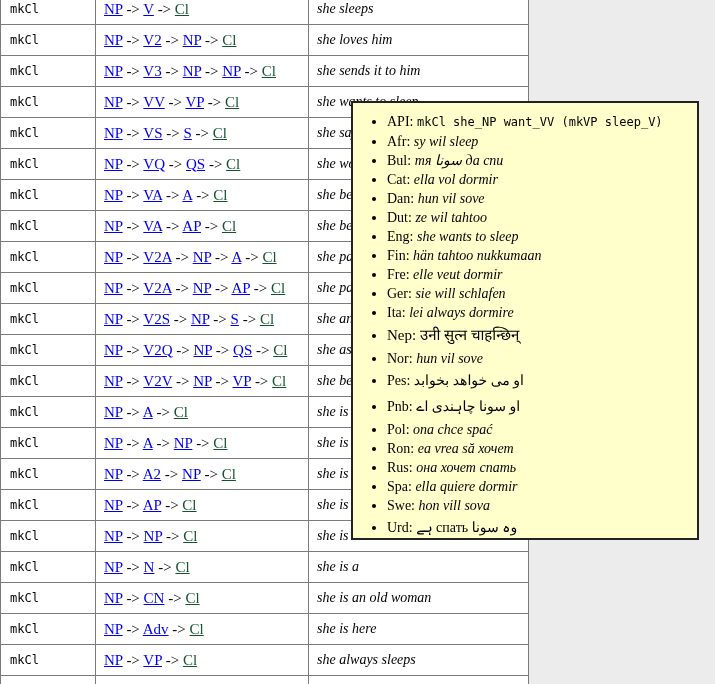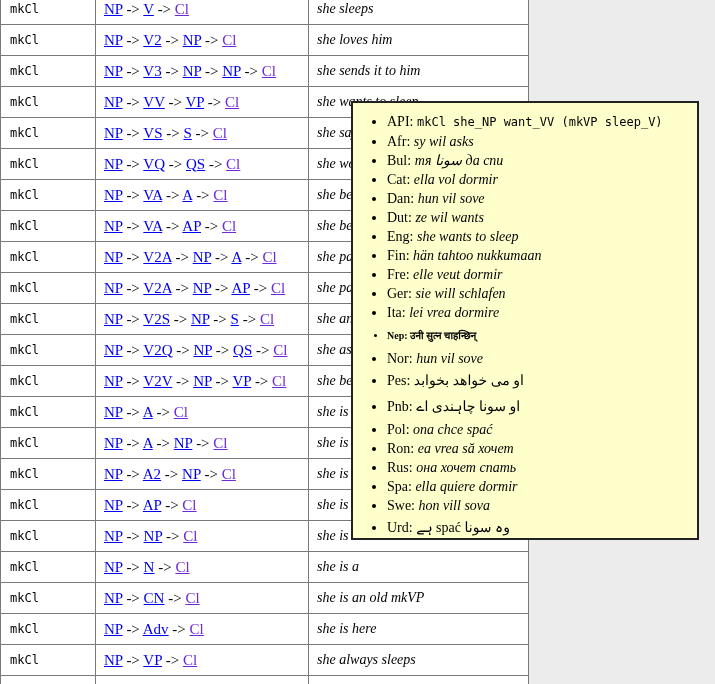--- a/index.html
+++ b/index.html
@@ -41,21 +41,21 @@
   }
   td.c3 {
     width: 210px;
     font-size: 14px;
     font-style: italic;
     padding-left: 8px;
     color: #000;
   }
   td.c2 a { text-decoration: underline; }
   td.c2 a.unvisited { color: #0000ee; }
-  td.c2 a.visited { color: #6d28d9; }
+  td.c2 a.visited { color: #14532d; }
 
   
   .tooltip {
     position: absolute;
     left: 351px;
     top: 101px;
     width: 348px;
     height: 439px;
     box-sizing: border-box;
     background: #ffffcc;
@@ -67,21 +67,21 @@
   .tooltip ul {
     margin: 9px 0 0 0;
     padding: 0 6px 0 34px;
     list-style: disc;
   }
   .tooltip li {
     line-height: 19px;
     margin: 0;
     white-space: nowrap;
   }
-  .tooltip li.k-deva { line-height: 27px; font-size: 10px; font-weight: bold; }
+  .tooltip li.k-deva { line-height: 27px; font-size: 15px; }
   .tooltip li.k-rtl  { line-height: 26px; }
   .lang-label { font-style: normal; }
   .val-italic { font-style: italic; }
   .val-code {
     font-family: "DejaVu Sans Mono", monospace;
     font-size: 12px;
     font-style: normal;
   }
   .val-rtl { direction: rtl; unicode-bidi: embed; }
   .val-deva { font-style: normal; }
@@ -185,21 +185,21 @@
             <td class="c3">she is th</td>
           </tr>
           <tr>
             <td class="c1">mkCl</td>
             <td class="c2"><a href="#" class="unvisited">NP</a> -&gt; <a href="#" class="unvisited">N</a> -&gt; <a href="#" class="visited">Cl</a></td>
             <td class="c3">she is a</td>
           </tr>
           <tr>
             <td class="c1">mkCl</td>
             <td class="c2"><a href="#" class="unvisited">NP</a> -&gt; <a href="#" class="unvisited">CN</a> -&gt; <a href="#" class="visited">Cl</a></td>
-            <td class="c3">she is an old mkVP</td>
+            <td class="c3">she is an old woman</td>
           </tr>
           <tr>
             <td class="c1">mkCl</td>
             <td class="c2"><a href="#" class="unvisited">NP</a> -&gt; <a href="#" class="unvisited">Adv</a> -&gt; <a href="#" class="visited">Cl</a></td>
             <td class="c3">she is here</td>
           </tr>
           <tr>
             <td class="c1">mkCl</td>
             <td class="c2"><a href="#" class="unvisited">NP</a> -&gt; <a href="#" class="unvisited">VP</a> -&gt; <a href="#" class="visited">Cl</a></td>
             <td class="c3">she always sleeps</td>
@@ -209,36 +209,36 @@
             <td class="c2"><a href="#" class="unvisited">N</a> -&gt; <a href="#" class="visited">Cl</a></td>
             <td class="c3">there is a house</td>
           </tr>
         </tbody>
     </table>
   </div>
 
   <div class="tooltip">
     <ul>
         <li><span class="lang-label">API: </span><span class="val-code">mkCl she_NP want_VV (mkVP sleep_V)</span></li>
-        <li><span class="lang-label">Afr: </span><span class="val-italic">sy wil asks</span></li>
+        <li><span class="lang-label">Afr: </span><span class="val-italic">sy wil sleep</span></li>
         <li><span class="lang-label">Bul: </span><span class="val-italic">тя سونا да спи</span></li>
         <li><span class="lang-label">Cat: </span><span class="val-italic">ella vol dormir</span></li>
         <li><span class="lang-label">Dan: </span><span class="val-italic">hun vil sove</span></li>
-        <li><span class="lang-label">Dut: </span><span class="val-italic">ze wil wants</span></li>
+        <li><span class="lang-label">Dut: </span><span class="val-italic">ze wil tahtoo</span></li>
         <li><span class="lang-label">Eng: </span><span class="val-italic">she wants to sleep</span></li>
         <li><span class="lang-label">Fin: </span><span class="val-italic">hän tahtoo nukkumaan</span></li>
         <li><span class="lang-label">Fre: </span><span class="val-italic">elle veut dormir</span></li>
         <li><span class="lang-label">Ger: </span><span class="val-italic">sie will schlafen</span></li>
-        <li><span class="lang-label">Ita: </span><span class="val-italic">lei vrea dormire</span></li>
+        <li><span class="lang-label">Ita: </span><span class="val-italic">lei always dormire</span></li>
         <li class="k-deva"><span class="lang-label">Nep: </span><span class="val-deva">उनी सुत्न चाहन्छिन्</span></li>
         <li><span class="lang-label">Nor: </span><span class="val-italic">hun vil sove</span></li>
         <li class="k-rtl"><span class="lang-label">Pes: </span><span class="val-rtl" dir="rtl">او می خواهد بخوابد</span></li>
         <li class="k-rtl"><span class="lang-label">Pnb: </span><span class="val-rtl" dir="rtl">او سونا چاہندی اے</span></li>
         <li><span class="lang-label">Pol: </span><span class="val-italic">ona chce spać</span></li>
         <li><span class="lang-label">Ron: </span><span class="val-italic">ea vrea să хочет</span></li>
         <li><span class="lang-label">Rus: </span><span class="val-italic">она хочет спать</span></li>
         <li><span class="lang-label">Spa: </span><span class="val-italic">ella quiere dormir</span></li>
         <li><span class="lang-label">Swe: </span><span class="val-italic">hon vill sova</span></li>
-        <li class="k-rtl"><span class="lang-label">Urd: </span><span class="val-rtl" dir="rtl">وہ سونا spać ہے</span></li>
+        <li class="k-rtl"><span class="lang-label">Urd: </span><span class="val-rtl" dir="rtl">وہ سونا спать ہے</span></li>
       </ul>
   </div>
 
 </div>
 
 </body></html>

